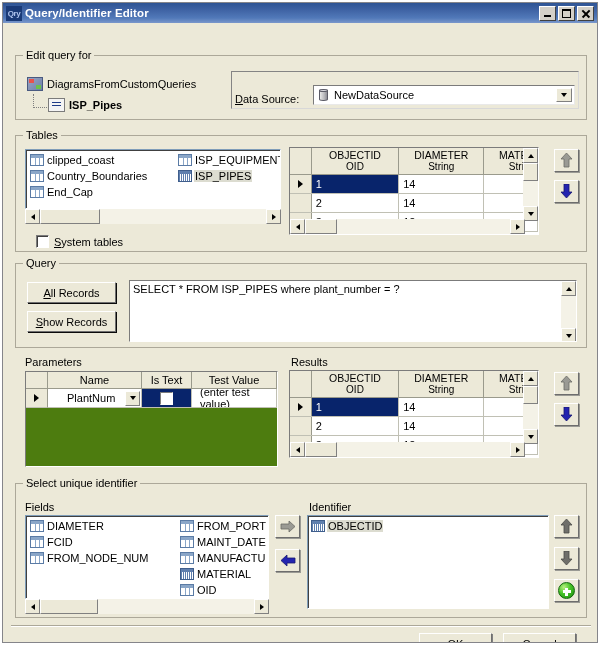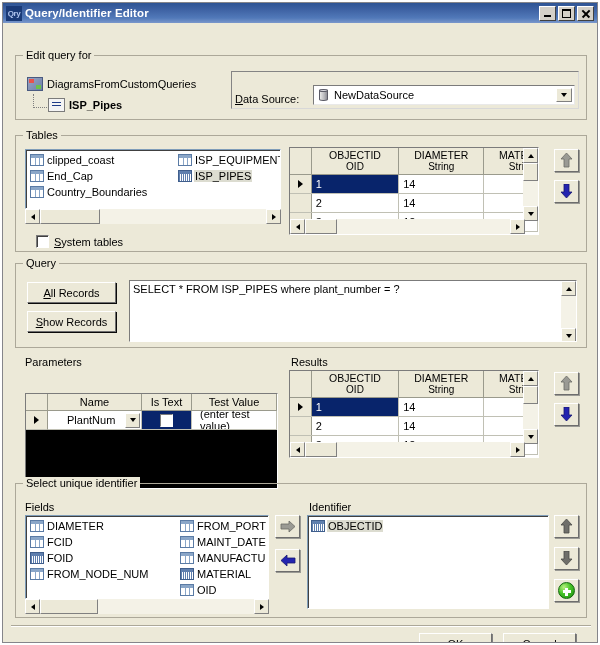--- a/index.html
+++ b/index.html
@@ -401,26 +401,25 @@
   .rowmark {
     width: 0; height: 0;
     border-top: 4px solid transparent;
     border-bottom: 4px solid transparent;
     border-left: 5px solid #000;
   }
 
   
   .pgrid {
     position: absolute;
-    background: #000000;
+    background: #4d7c0f;
     border: 1px solid;
     border-color: #7b7b7b #ffffff #ffffff #7b7b7b;
     box-sizing: border-box;
     overflow: hidden;
-    margin-top: 22px;
   }
   .pg-head {
     display: flex; height: 17px;
     background: #ece9d8;
     border-bottom: 1px solid #9a9a8c;
     box-sizing: border-box;
   }
   .pgh-cell {
     border-right: 1px solid #9a9a8c;
     box-sizing: border-box;
@@ -577,25 +576,25 @@
     </div>
 
     <div class="sunken" style="left:22px; top:126px; width:256px; height:60px;">
       <div class="listcol" style="left:2px; width:150px;">
         <div class="litem">
           <span class="ico-table"></span>
           <span class="litext">clipped_coast</span>
         </div>
         <div class="litem">
           <span class="ico-table"></span>
+          <span class="litext">Country_Boundaries</span>
+        </div>
+        <div class="litem">
+          <span class="ico-table"></span>
           <span class="litext">End_Cap</span>
-        </div>
-        <div class="litem">
-          <span class="ico-table"></span>
-          <span class="litext">Country_Boundaries</span>
         </div>
       </div>
       <div class="listcol" style="left:150px; width:140px;">
         <div class="litem">
           <span class="ico-table"></span>
           <span class="litext">ISP_EQUIPMENTS</span>
         </div>
         <div class="litem sel">
           <span class="ico-table dense"></span>
           <span class="litext">ISP_PIPES</span>
@@ -830,24 +829,20 @@
       <div class="listcol" style="left:2px; width:148px;">
         <div class="litem">
           <span class="ico-table"></span>
           <span class="litext">DIAMETER</span>
         </div>
         <div class="litem">
           <span class="ico-table"></span>
           <span class="litext">FCID</span>
         </div>
         <div class="litem">
-          <span class="ico-table dense"></span>
-          <span class="litext">FOID</span>
-        </div>
-        <div class="litem">
           <span class="ico-table"></span>
           <span class="litext">FROM_NODE_NUM</span>
         </div>
       </div>
       <div class="listcol" style="left:152px; width:88px; overflow:hidden;">
         <div class="litem">
           <span class="ico-table"></span>
           <span class="litext">FROM_PORT</span>
         </div>
         <div class="litem">

